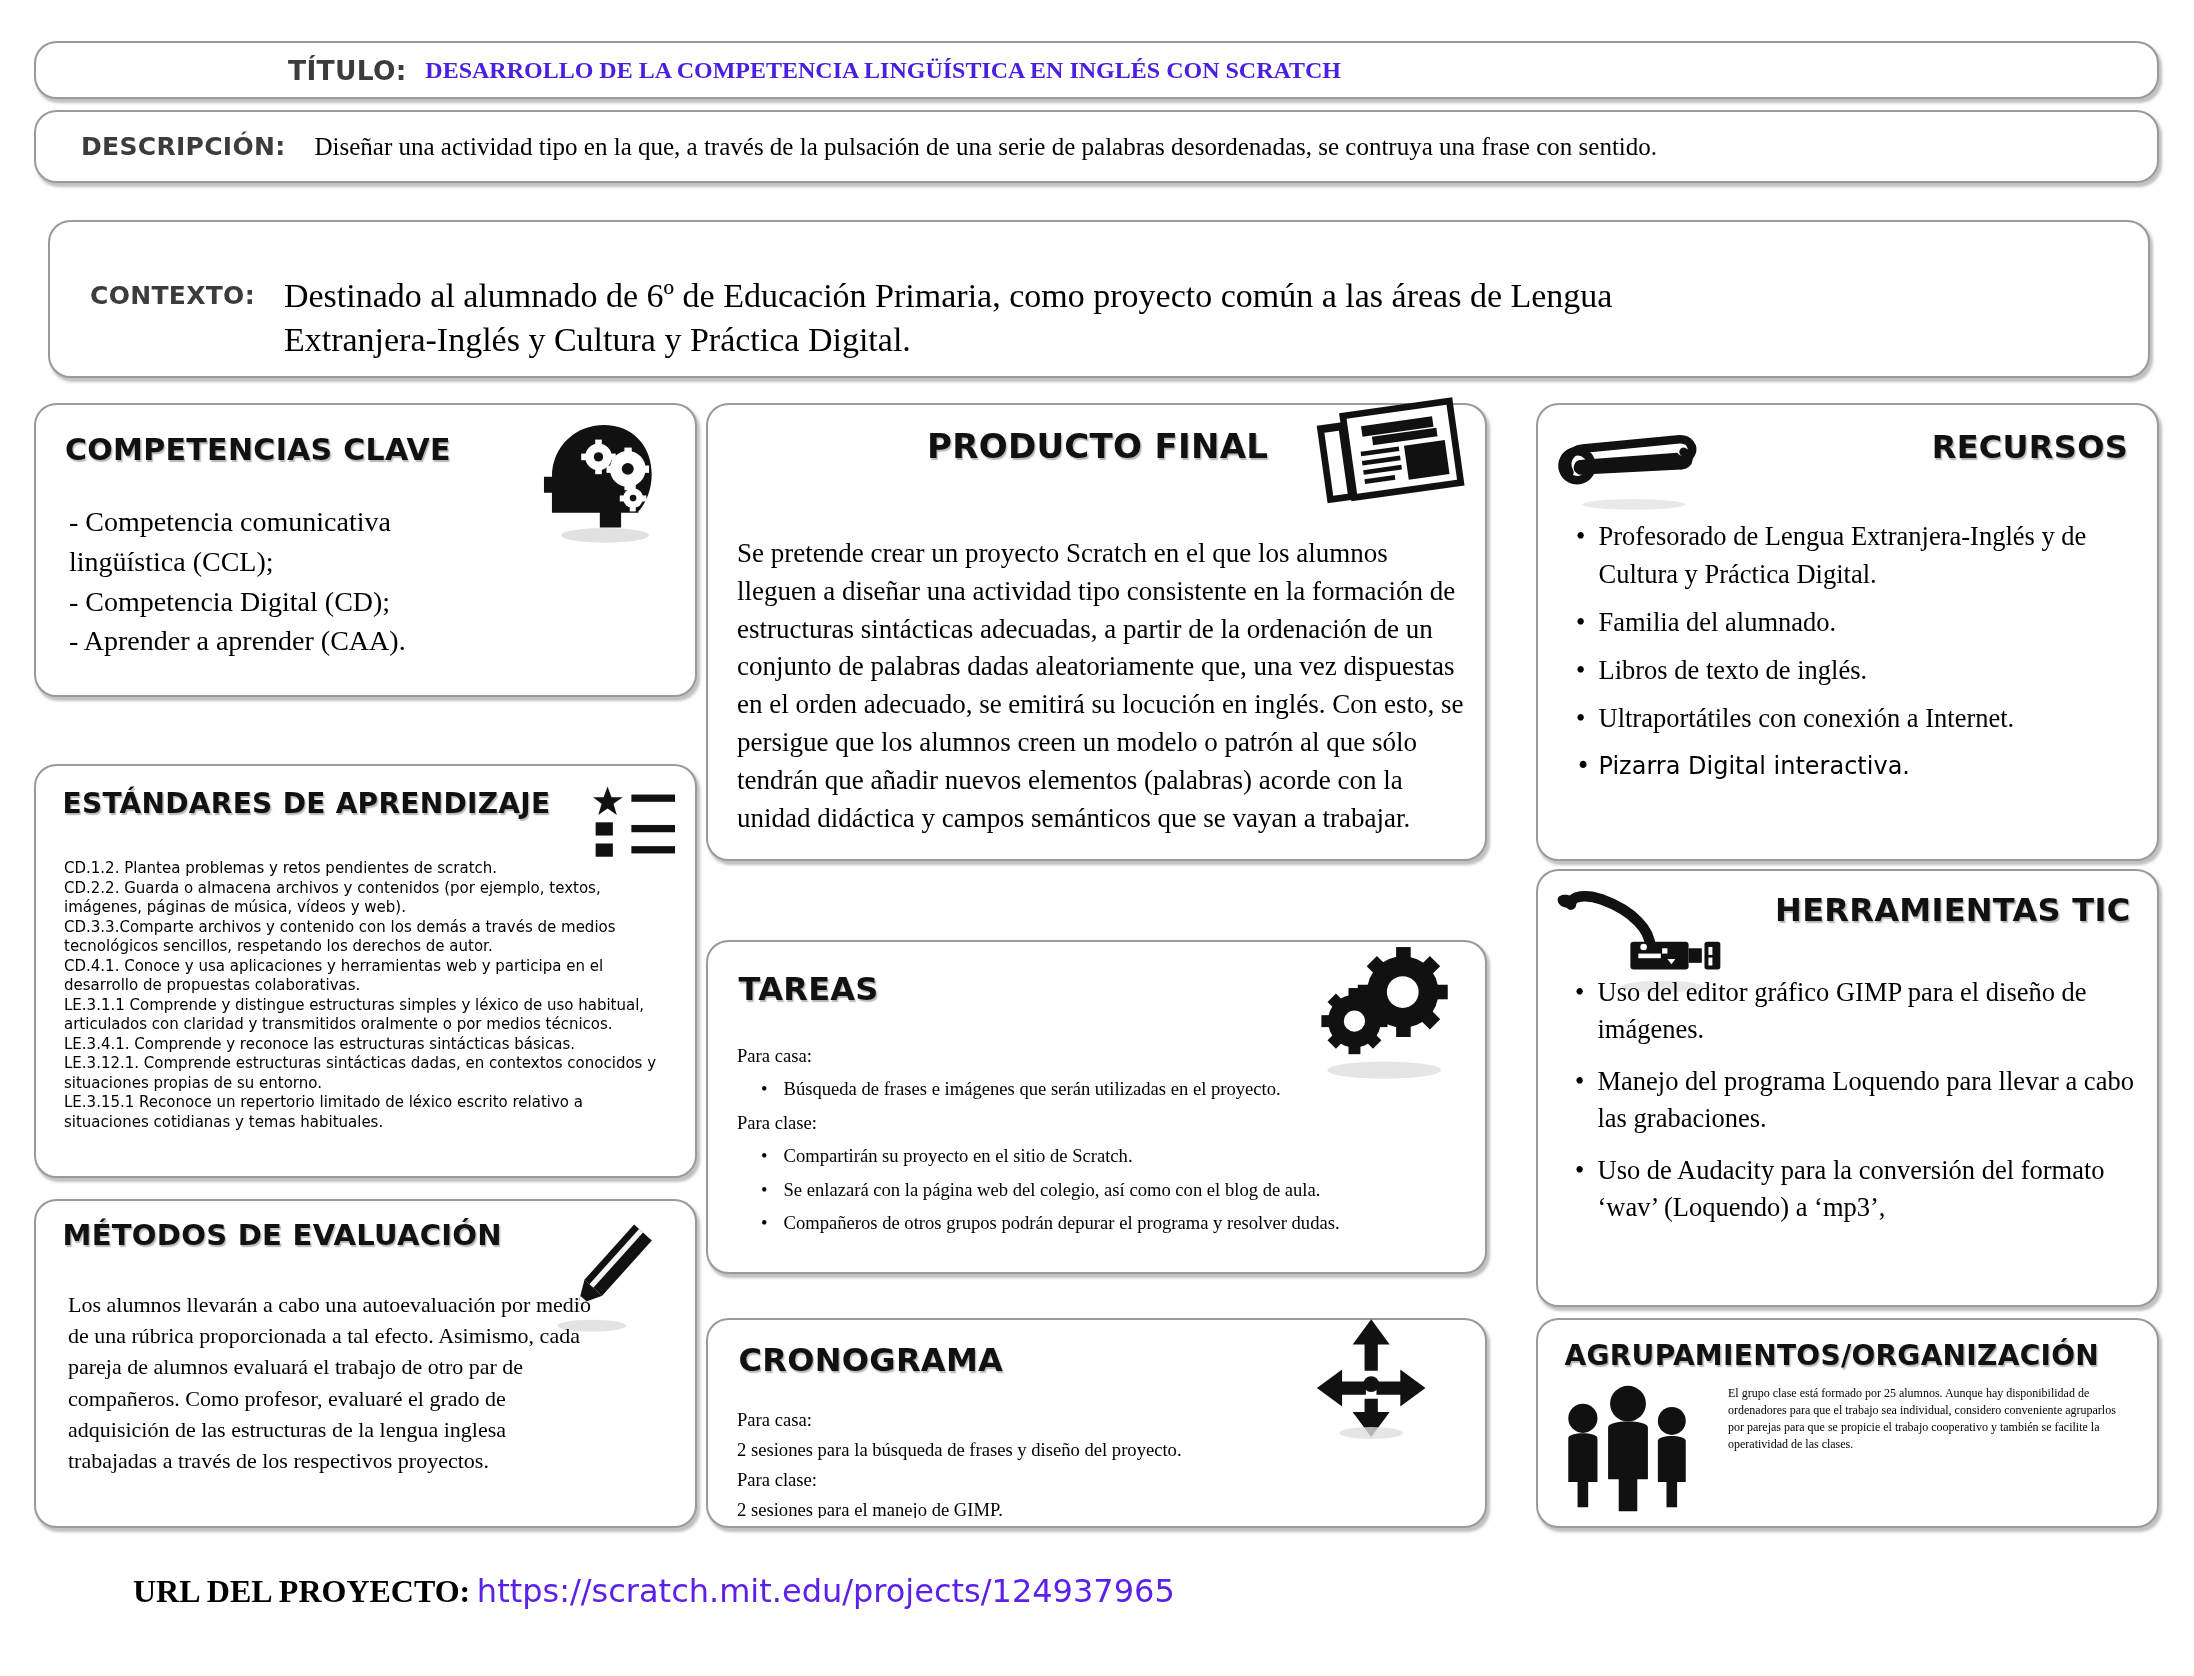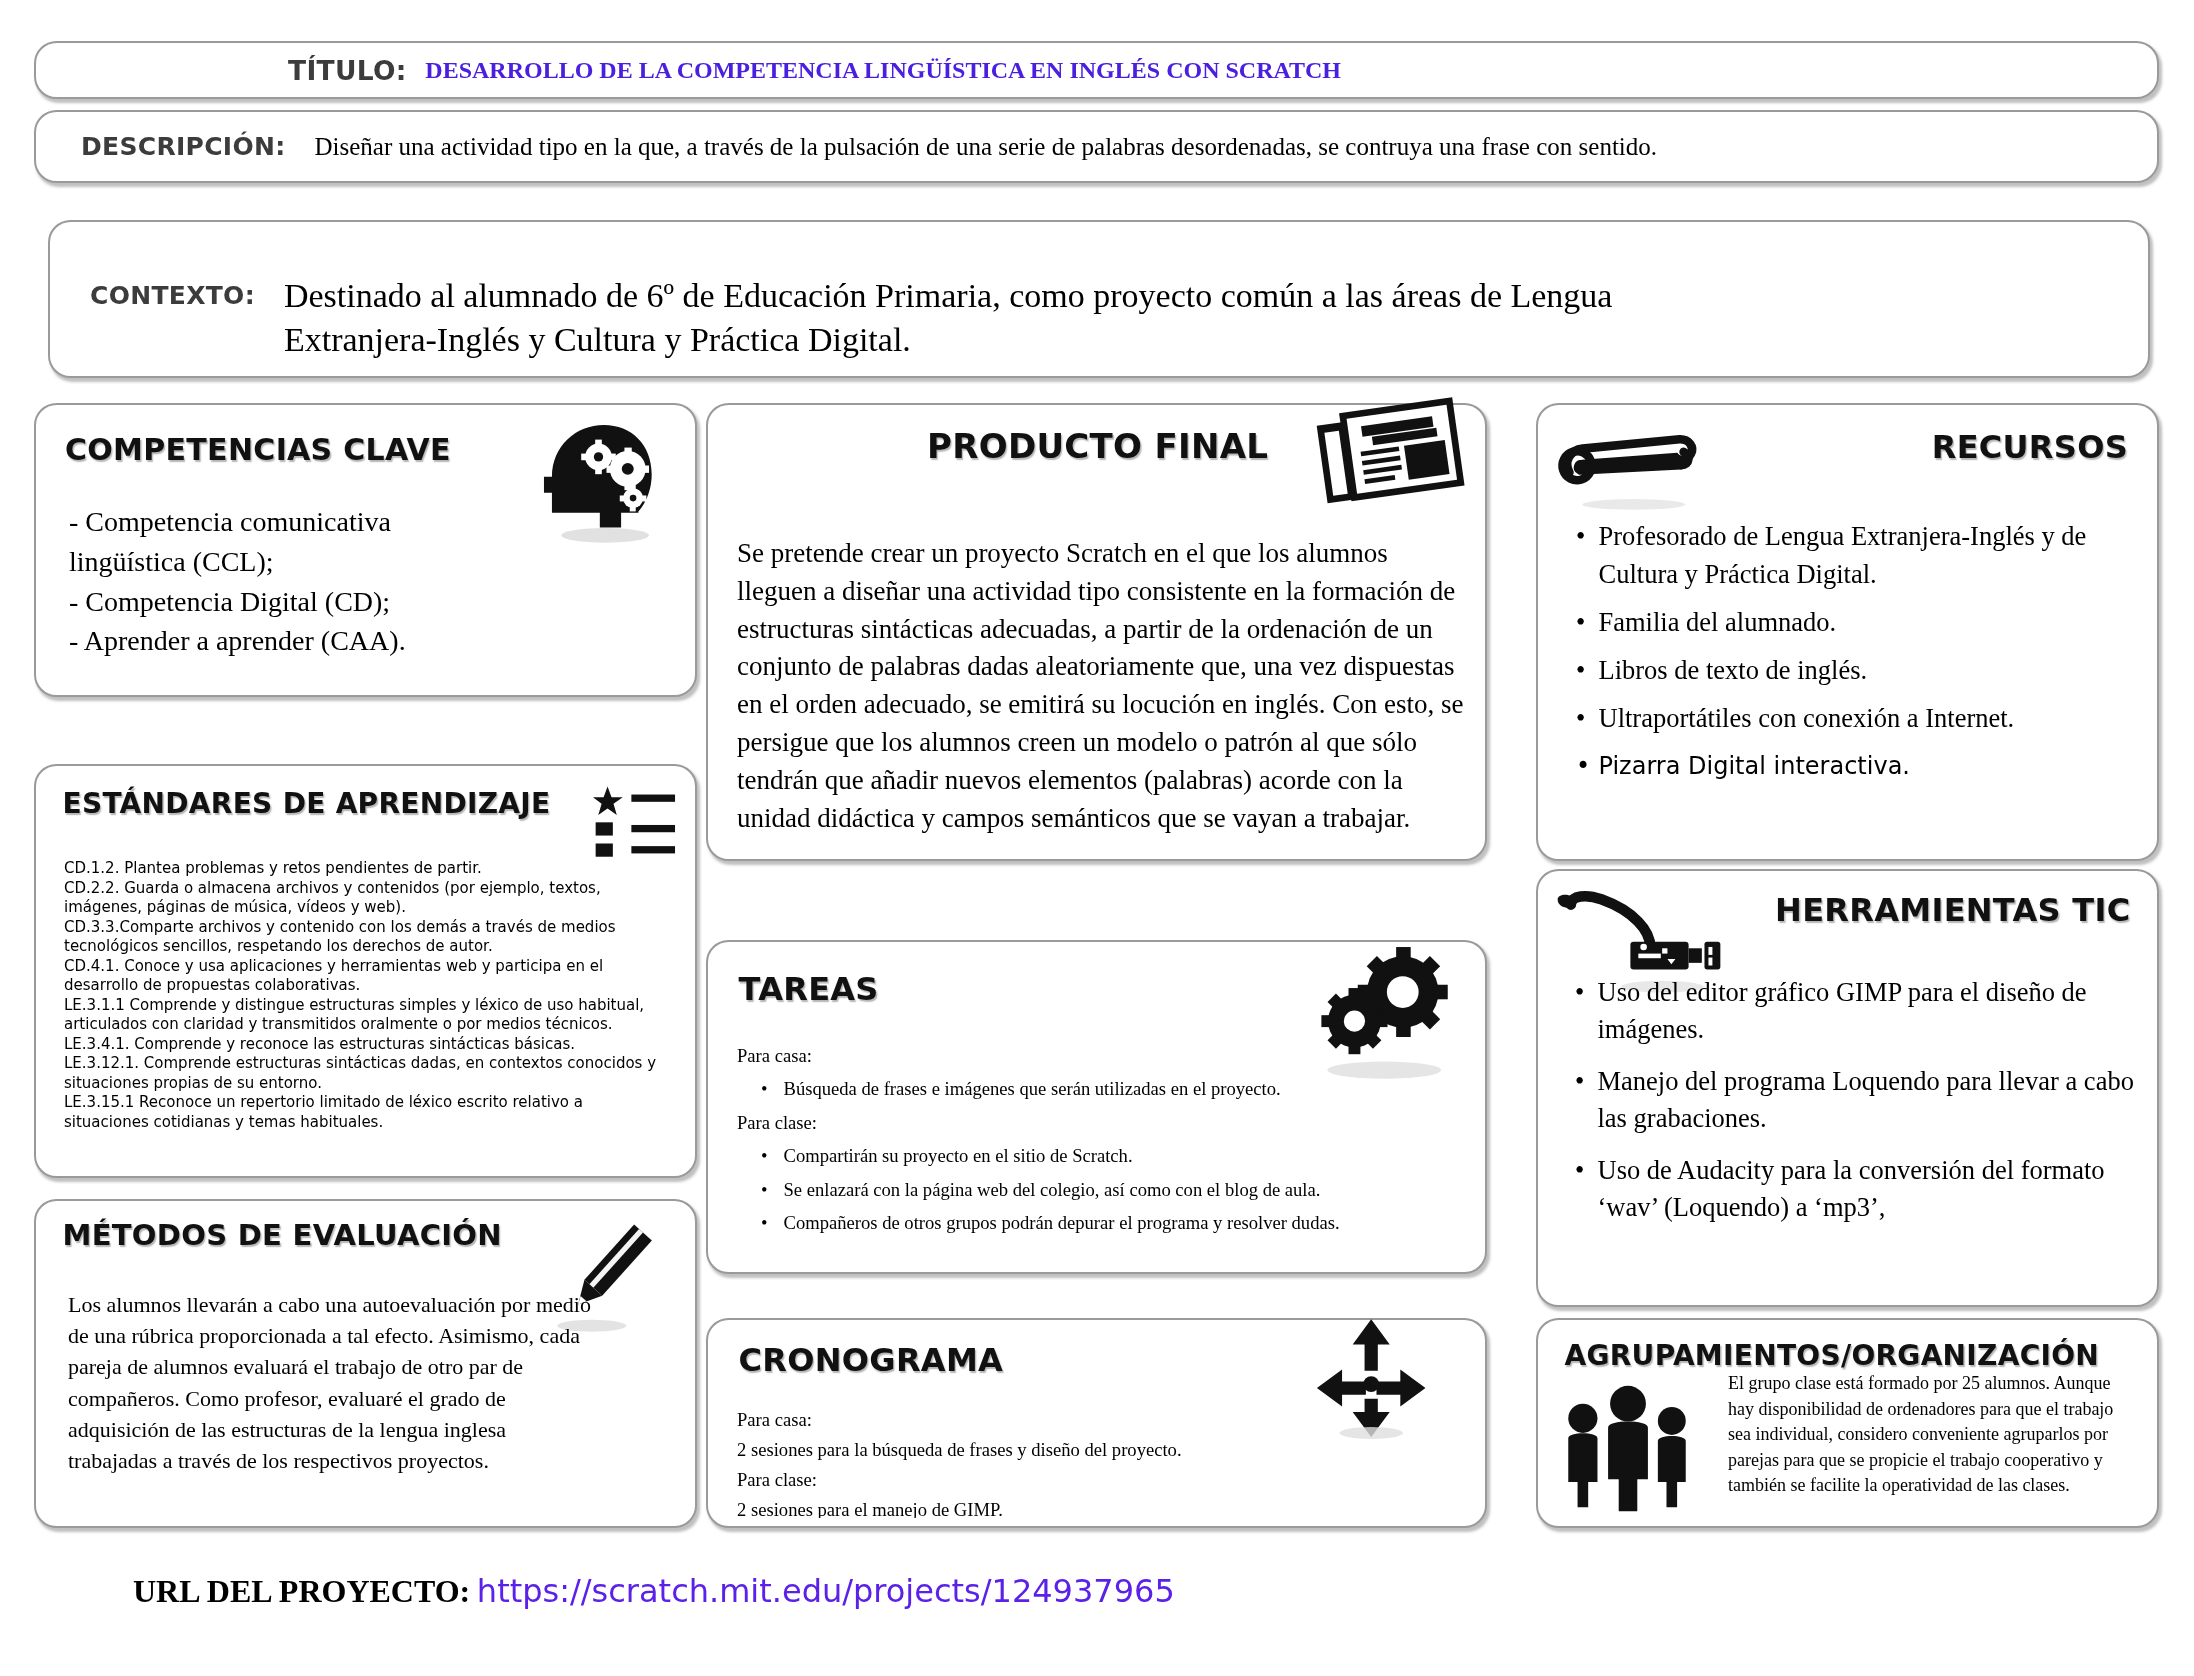--- a/index.html
+++ b/index.html
@@ -201,21 +201,21 @@
     <svg width="86" height="72" viewBox="0 0 130 108">
       <path d="M22 2 L28 18 L45 18 L31 28 L36 45 L22 35 L8 45 L13 28 L0 18 L16 18 Z" fill="#111"></path>
       <rect x="58" y="14" width="66" height="11" fill="#111"></rect>
       <rect x="4" y="56" width="26" height="20" fill="#111"></rect>
       <rect x="58" y="60" width="66" height="11" fill="#111"></rect>
       <rect x="4" y="88" width="26" height="20" fill="#111"></rect>
       <rect x="58" y="92" width="66" height="11" fill="#111"></rect>
     </svg>
   </div>
   <div class="sec-body sans" style="left:28px; top:93px; width:597px; font-size:15px; line-height:1.30;">
-    <div>CD.1.2. Plantea problemas y retos pendientes de partir.</div>
+    <div>CD.1.2. Plantea problemas y retos pendientes de scratch.</div>
     <div>CD.2.2. Guarda o almacena archivos y contenidos (por ejemplo, textos, imágenes, páginas de música, vídeos y web).</div>
     <div>CD.3.3.Comparte archivos y contenido con los demás a través de medios tecnológicos sencillos, respetando los derechos de autor.</div>
     <div>CD.4.1. Conoce y usa aplicaciones y herramientas web y participa en el desarrollo de propuestas colaborativas.</div>
     <div>LE.3.1.1 Comprende y distingue estructuras simples y léxico de uso habitual, articulados con claridad y transmitidos oralmente o por medios técnicos.</div>
     <div>LE.3.4.1. Comprende y reconoce las estructuras sintácticas básicas.</div>
     <div>LE.3.12.1. Comprende estructuras sintácticas dadas, en contextos conocidos y situaciones propias de su entorno.</div>
     <div>LE.3.15.1 Reconoce un repertorio limitado de léxico escrito relativo a situaciones cotidianas y temas habituales.</div>
   </div>
 </div>
 
@@ -384,19 +384,19 @@
       <g fill="#111">
         <circle cx="42" cy="56" r="22"></circle>
         <path d="M20 86 C20 76 64 76 64 86 L64 152 L50 152 L50 190 L34 190 L34 152 L20 152 Z"></path>
         <circle cx="110" cy="34" r="27"></circle>
         <path d="M80 70 C80 58 140 58 140 70 L140 148 L124 148 L124 196 L96 196 L96 148 L80 148 Z"></path>
         <circle cx="176" cy="60" r="21"></circle>
         <path d="M155 90 C155 80 197 80 197 90 L197 152 L184 152 L184 190 L168 190 L168 152 L155 152 Z"></path>
       </g>
     </svg>
   </div>
-  <div class="sec-body serif" style="left:190px; top:51px; width:398px; font-size:18px; line-height:1.42;">El grupo clase está formado por 25 alumnos. Aunque hay disponibilidad de ordenadores para que el trabajo sea individual, considero conveniente agruparlos por parejas para que se propicie el trabajo cooperativo y también se facilite la operatividad de las clases.</div>
+  <div class="sec-body serif" style="left:190px; top:65px; width:398px; font-size:12px; line-height:1.42;">El grupo clase está formado por 25 alumnos. Aunque hay disponibilidad de ordenadores para que el trabajo sea individual, considero conveniente agruparlos por parejas para que se propicie el trabajo cooperativo y también se facilite la operatividad de las clases.</div>
 </div>
 
 <div id="footer-url">
   <span id="footer-label">URL DEL PROYECTO:</span><span id="footer-link">https://scratch.mit.edu/projects/124937965</span>
 </div>
 
 
 </body></html>

